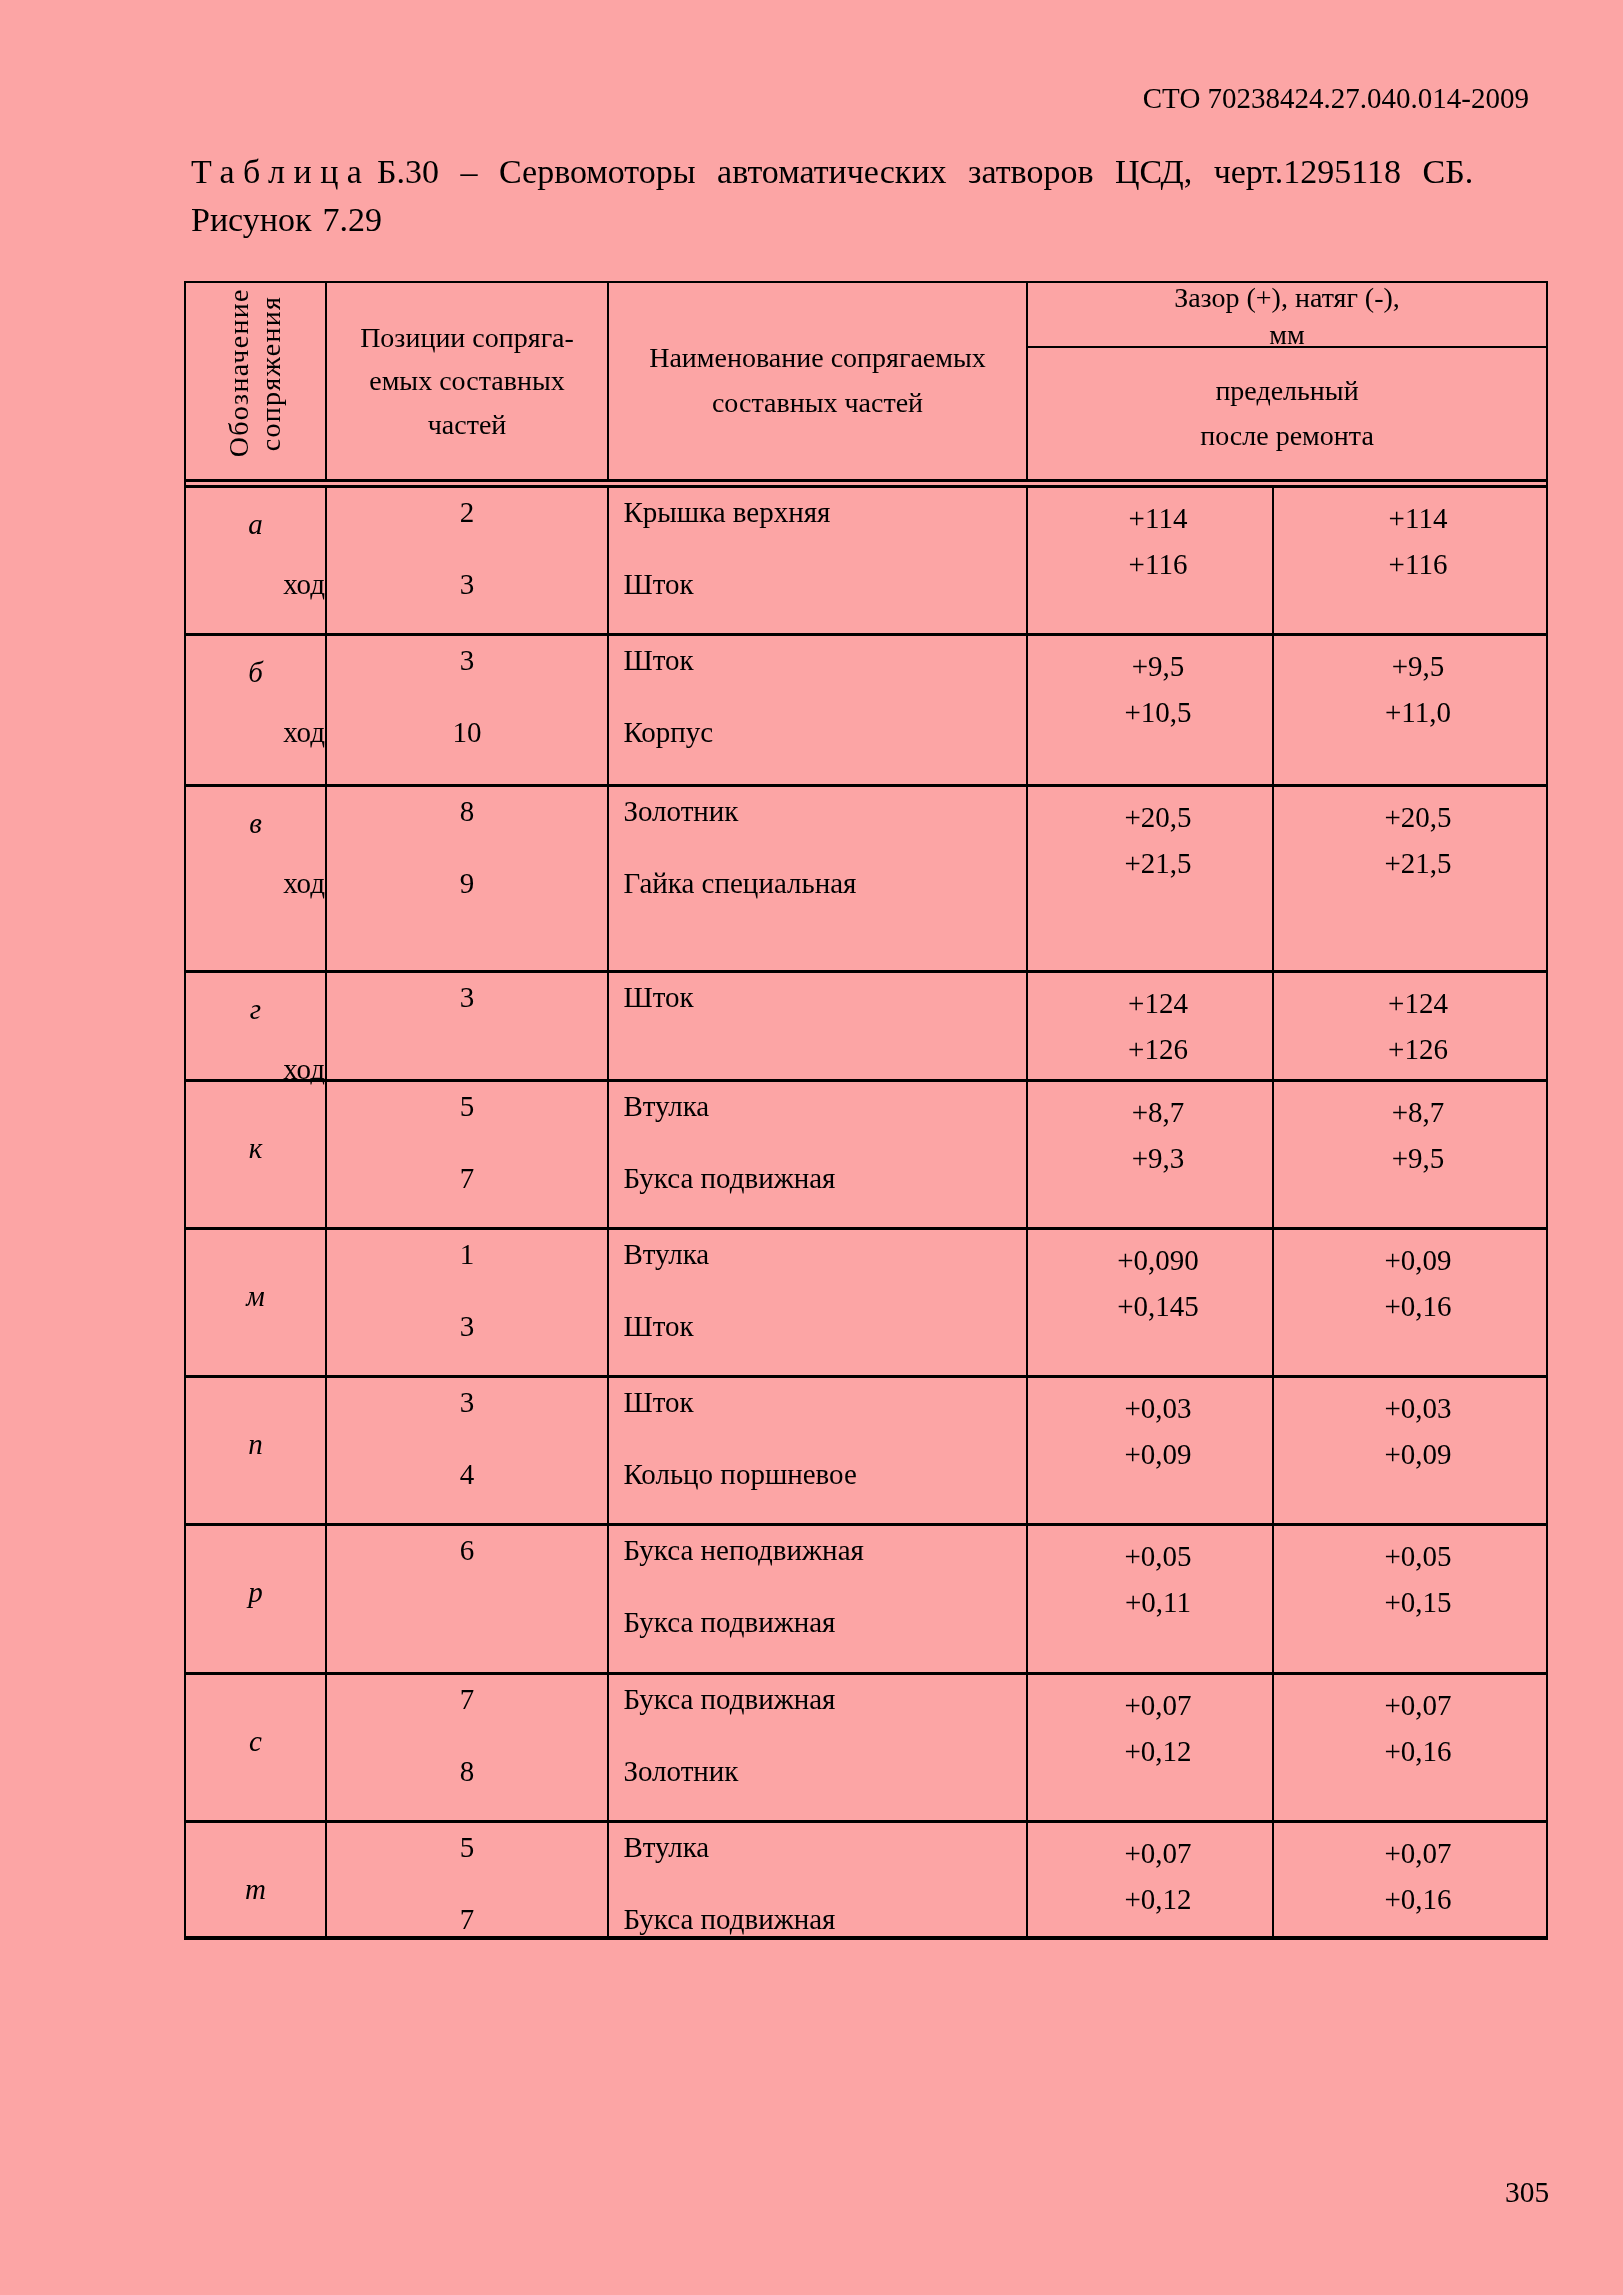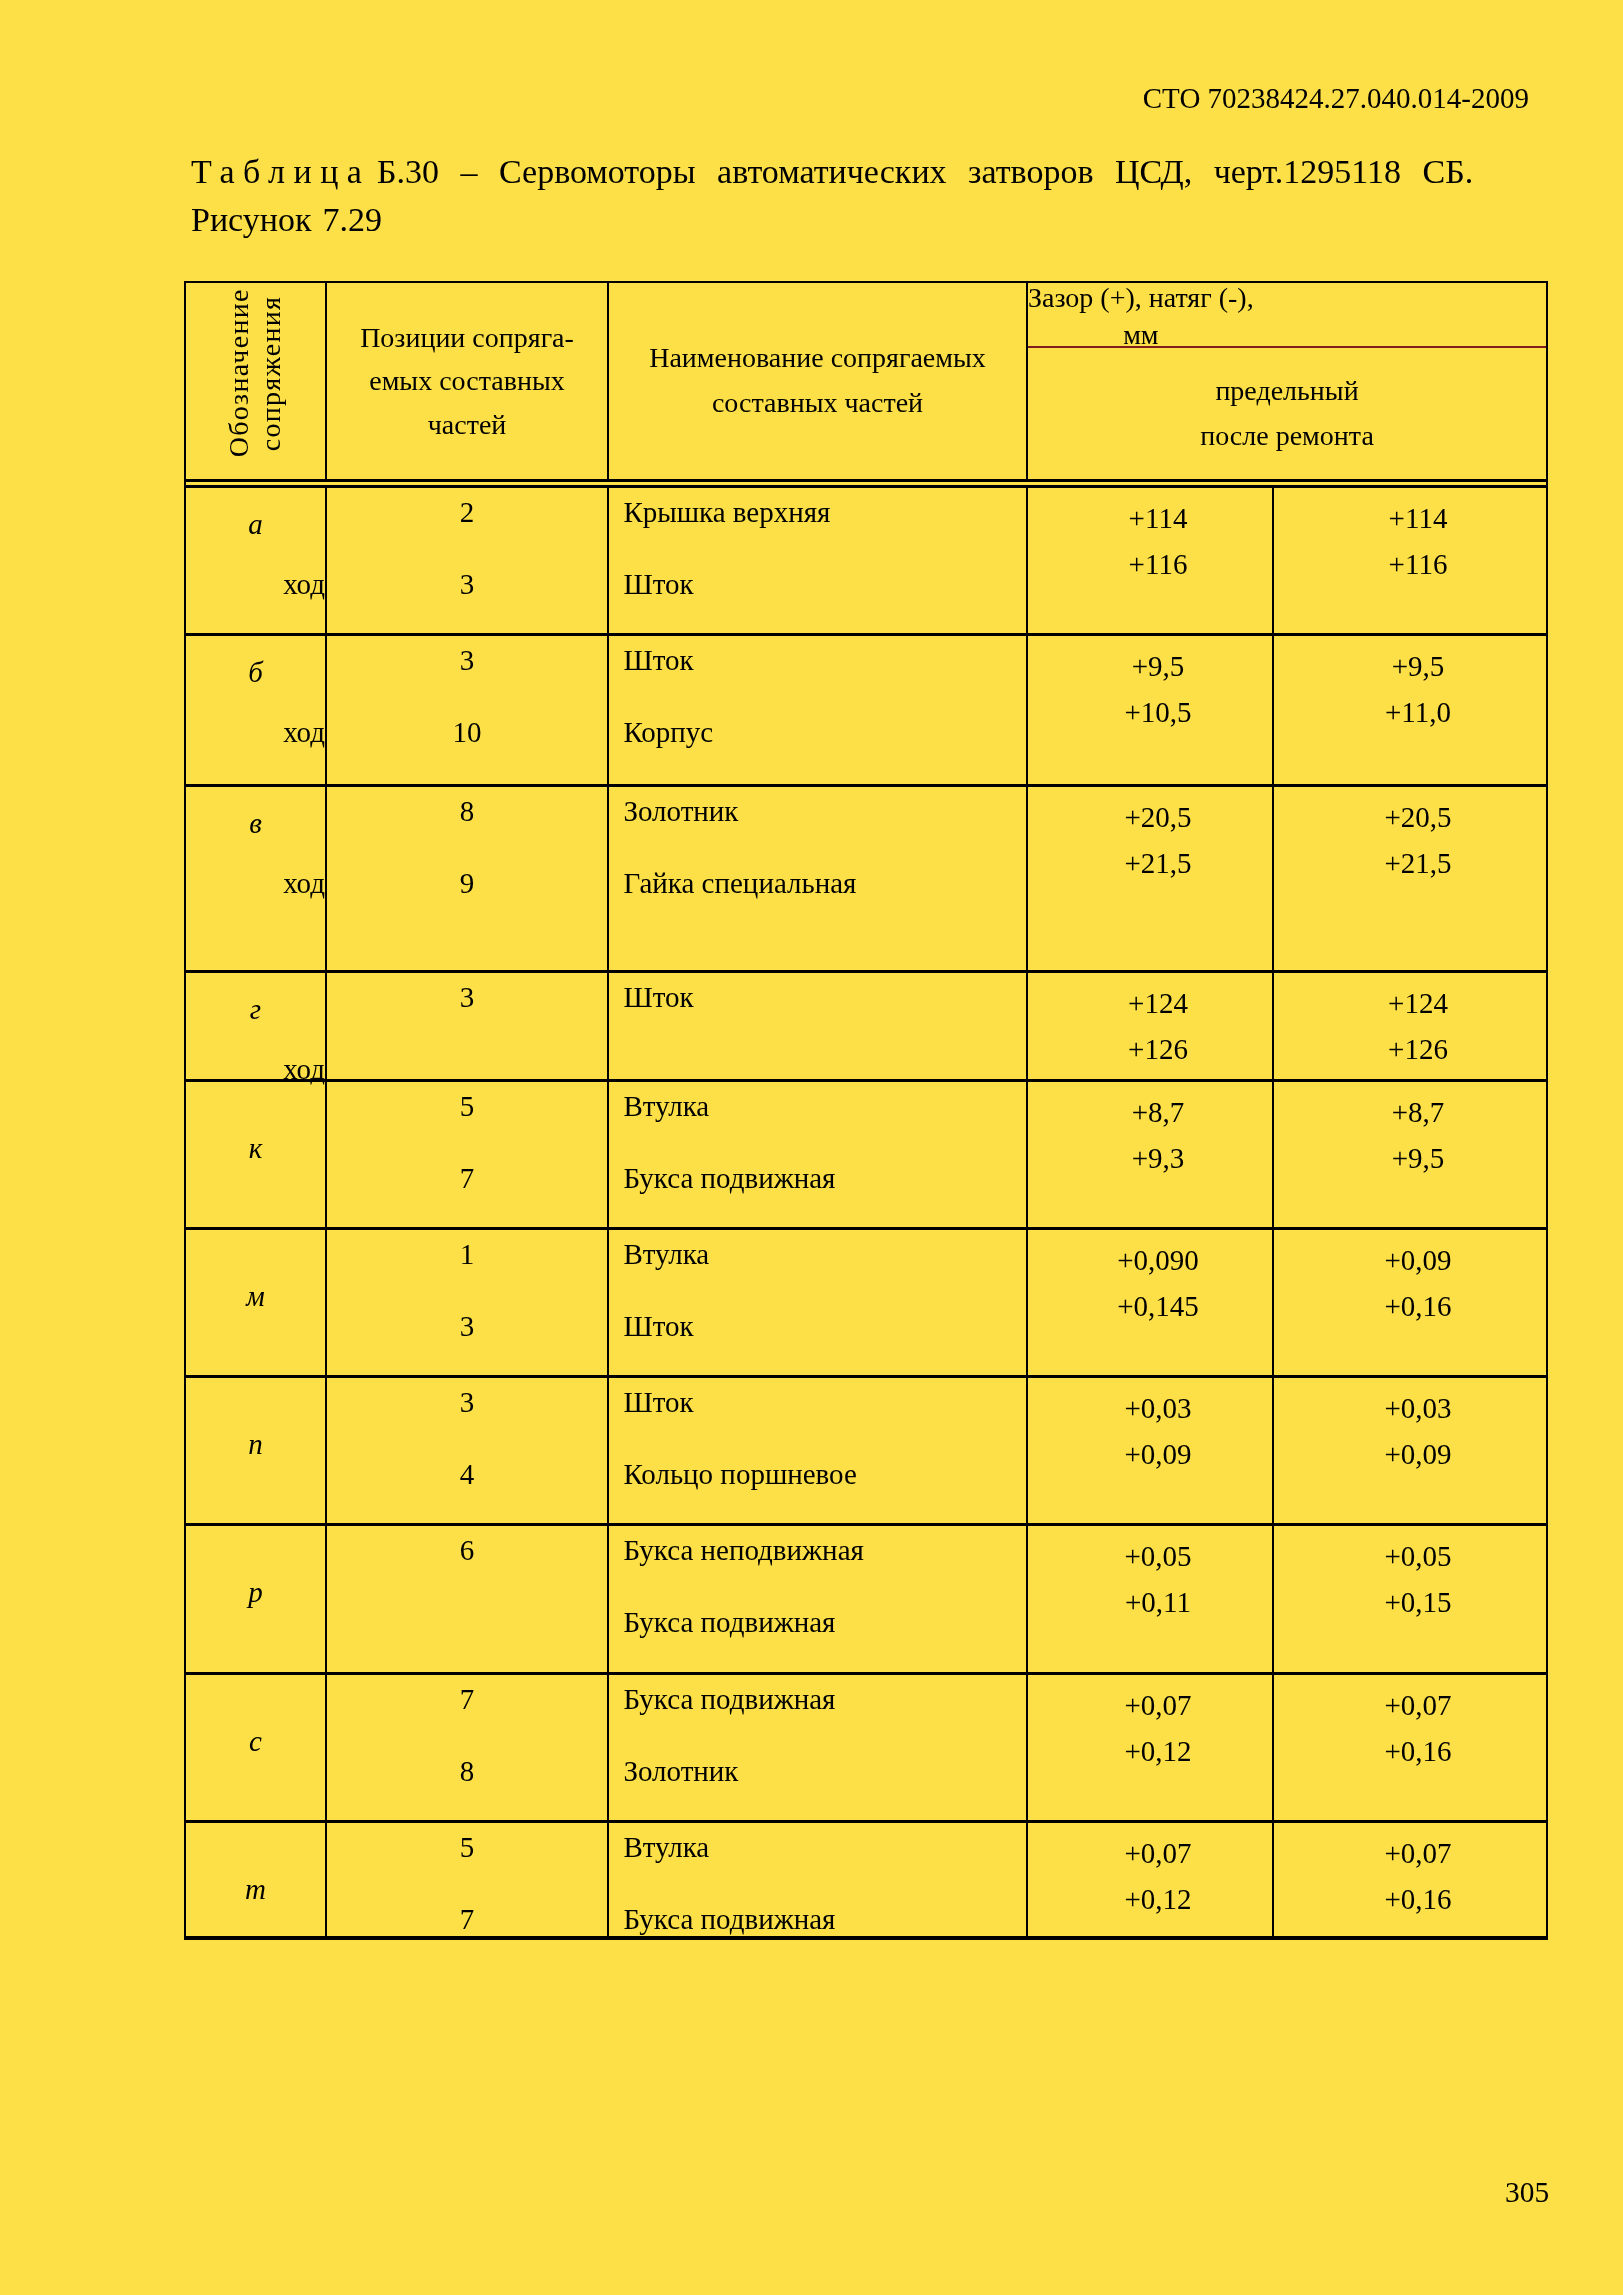--- a/index.html
+++ b/index.html
@@ -1,19 +1,19 @@
 <!DOCTYPE html>
 <html style="font-size:10.5px"><head>
 <meta charset="utf-8">
 <style>
   html,body{margin:0;padding:0;background:#888;}
   .page{
     position:relative;
     width:1623px;height:2295px;
-    background:#fde047;
+    background:#fca5a5;
     color:#000;
     font-family:"Liberation Serif","DejaVu Serif",serif;
     overflow:hidden;
   }
   .doc-code{
     position:absolute;top:82px;right:94px;
     font-size:29px;white-space:nowrap;
   }
   .title-block{
     position:absolute;left:191px;top:148px;width:1368px;
@@ -45,21 +45,21 @@
   .c5{flex:1;border-right:none;}
   .th.cgroup{flex:1;display:flex;flex-direction:column;border-right:none;}
   .th-center{display:flex;align-items:center;justify-content:center;text-align:center;height:100%;}
   .pre{white-space:pre-line;}
   .vtext{
     writing-mode:vertical-rl;transform:rotate(180deg);
     white-space:pre-line;text-align:center;
     line-height:1.15;letter-spacing:1.3px;
     margin:auto;height:92%;
   }
-  .gap-top{height:65px;border-bottom:2px solid #7f1d1d;display:flex;align-items:center;}
+  .gap-top{height:65px;border-bottom:2px solid #000000;display:flex;align-items:center;justify-content:center;}
   .gap-top .pre{text-align:center;line-height:1.35;padding-top:3.9px;}
   .gap-bottom{flex:1;display:flex;}
   .gap-bottom .th{display:flex;align-items:center;justify-content:center;text-align:center;line-height:1.6;}
 
   .tr{display:flex;border-bottom:3.9px solid #000;position:relative;}
   .tr:last-child{border-bottom:none;}
   .td{border-right:2px solid #000;position:relative;}
   .td.c5{border-right:none;}
   .lbl{position:absolute;top:19.6px;left:0;width:100%;text-align:center;font-style:italic;}
   .lbl.single{top:50px;}

